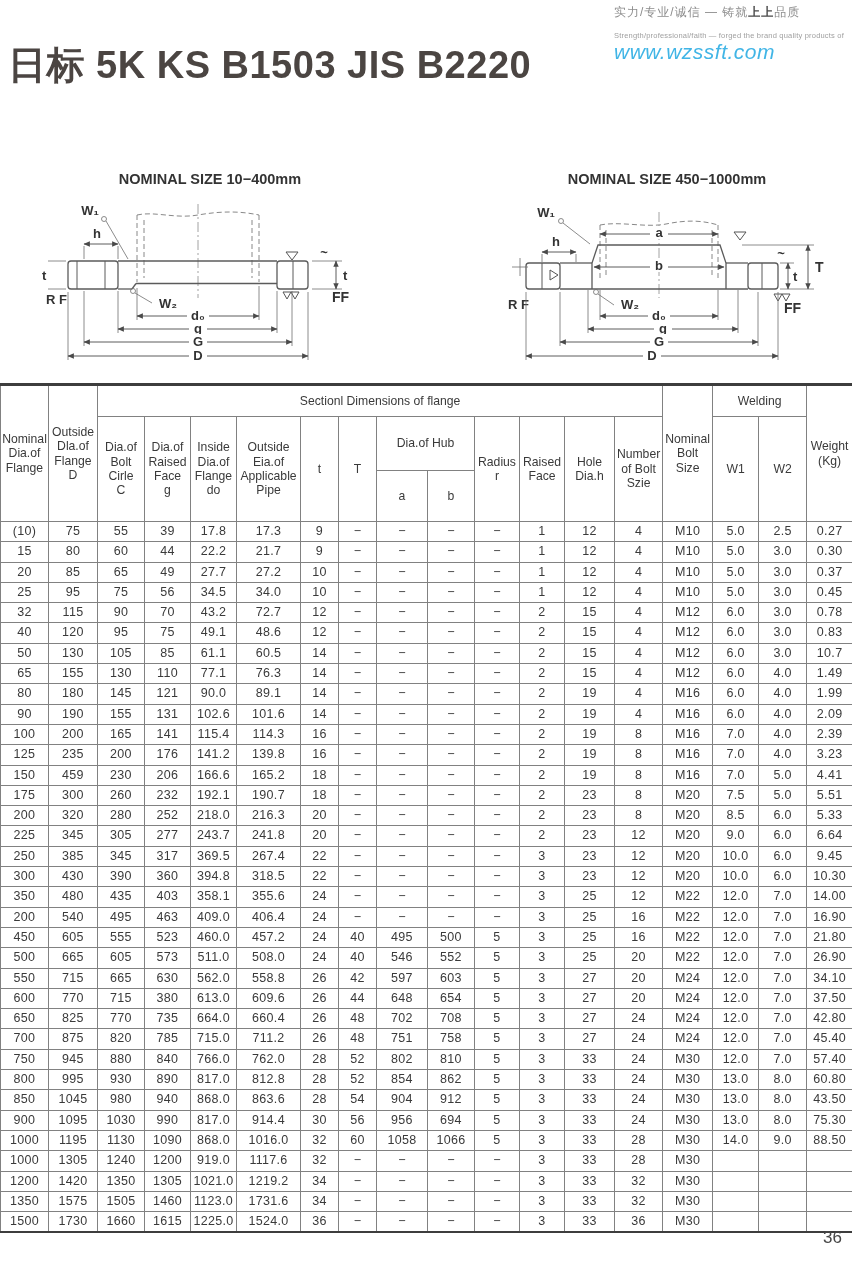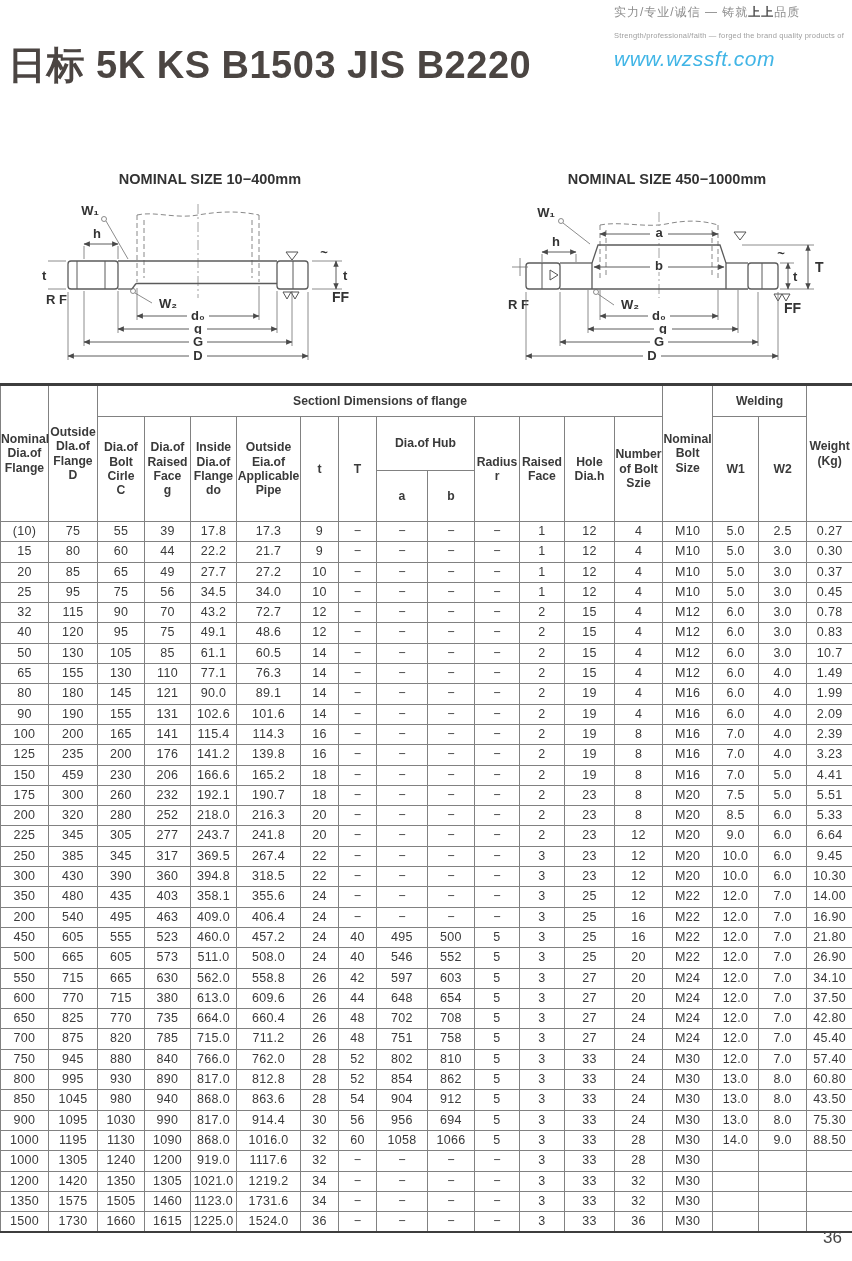--- a/index.html
+++ b/index.html
@@ -5,21 +5,21 @@
   html,body{margin:0;padding:0;}
   body{
     width:852px;height:1261px;background:#ffffff;position:relative;
     font-family:"Liberation Sans",sans-serif;color:#3c3c3c;overflow:hidden;
   }
   
   .masthead{position:absolute;top:4px;right:8px;text-align:left;}
   .tag-cn{font-size:12px;color:#8c8c8c;letter-spacing:1px;}
   .tag-cn b{color:#4a4a4a;}
   .tag-en{font-size:7.5px;color:#a0a0a0;margin-top:10px;letter-spacing:.2px;}
-  .site{font-size:21px;font-style:italic;color:#41b5e6;margin-top:7px;letter-spacing:.5px;}
+  .site{font-size:21px;font-style:italic;color:#41b5e6;letter-spacing:.5px;}
   
   .page-title{position:absolute;top:40px;left:8px;font-size:38px;color:#4b4542;letter-spacing:.5px;font-weight:bold;}
   
   .diagram{position:absolute;top:168px;}
   .diagram.left{left:40px;}
   .diagram.right{left:486px;}
   .oline{fill:none;stroke:#5b5b5b;stroke-width:1.3;}
   .thin{fill:none;stroke:#5b5b5b;stroke-width:1;}
   .ext{stroke:#6f6f6f;stroke-width:.8;fill:none;}
   .dim{stroke:#4a4a4a;stroke-width:.9;fill:none;}
@@ -30,21 +30,21 @@
   .dtitle{font-size:14.5px;font-weight:bold;fill:#333;text-anchor:middle;font-family:"Liberation Sans",sans-serif;}
   .wmark{fill:none;stroke:#555;stroke-width:1;}
   
   .spec-table{
     position:absolute;top:383px;left:0;width:852px;
     border-collapse:collapse;table-layout:fixed;
     font-size:12.5px;color:#3a3a3a;
     border-top:3px solid #3d3d3d;border-bottom:2px solid #3d3d3d;
   }
   .spec-table th,.spec-table td{border:1px solid #818181;text-align:center;vertical-align:middle;padding:0;}
-  .spec-table thead th{font-weight:bold;font-size:12.2px;line-height:1.18;white-space:pre-line;}
+  .spec-table thead th{font-weight:normal;font-size:12.2px;line-height:1.18;white-space:pre-line;}
   .spec-table thead tr.h1 th{height:30px;}
   .spec-table thead tr.h2 th{height:53px;}
   .spec-table thead tr.h3 th{height:50px;}
   .spec-table tbody td{height:19.3px;line-height:19.3px;letter-spacing:.3px;overflow:hidden;}
   
   .page-num{position:absolute;top:1228px;right:10px;font-size:17px;color:#474747;}
 </style>
 </head>
 <body>
 

